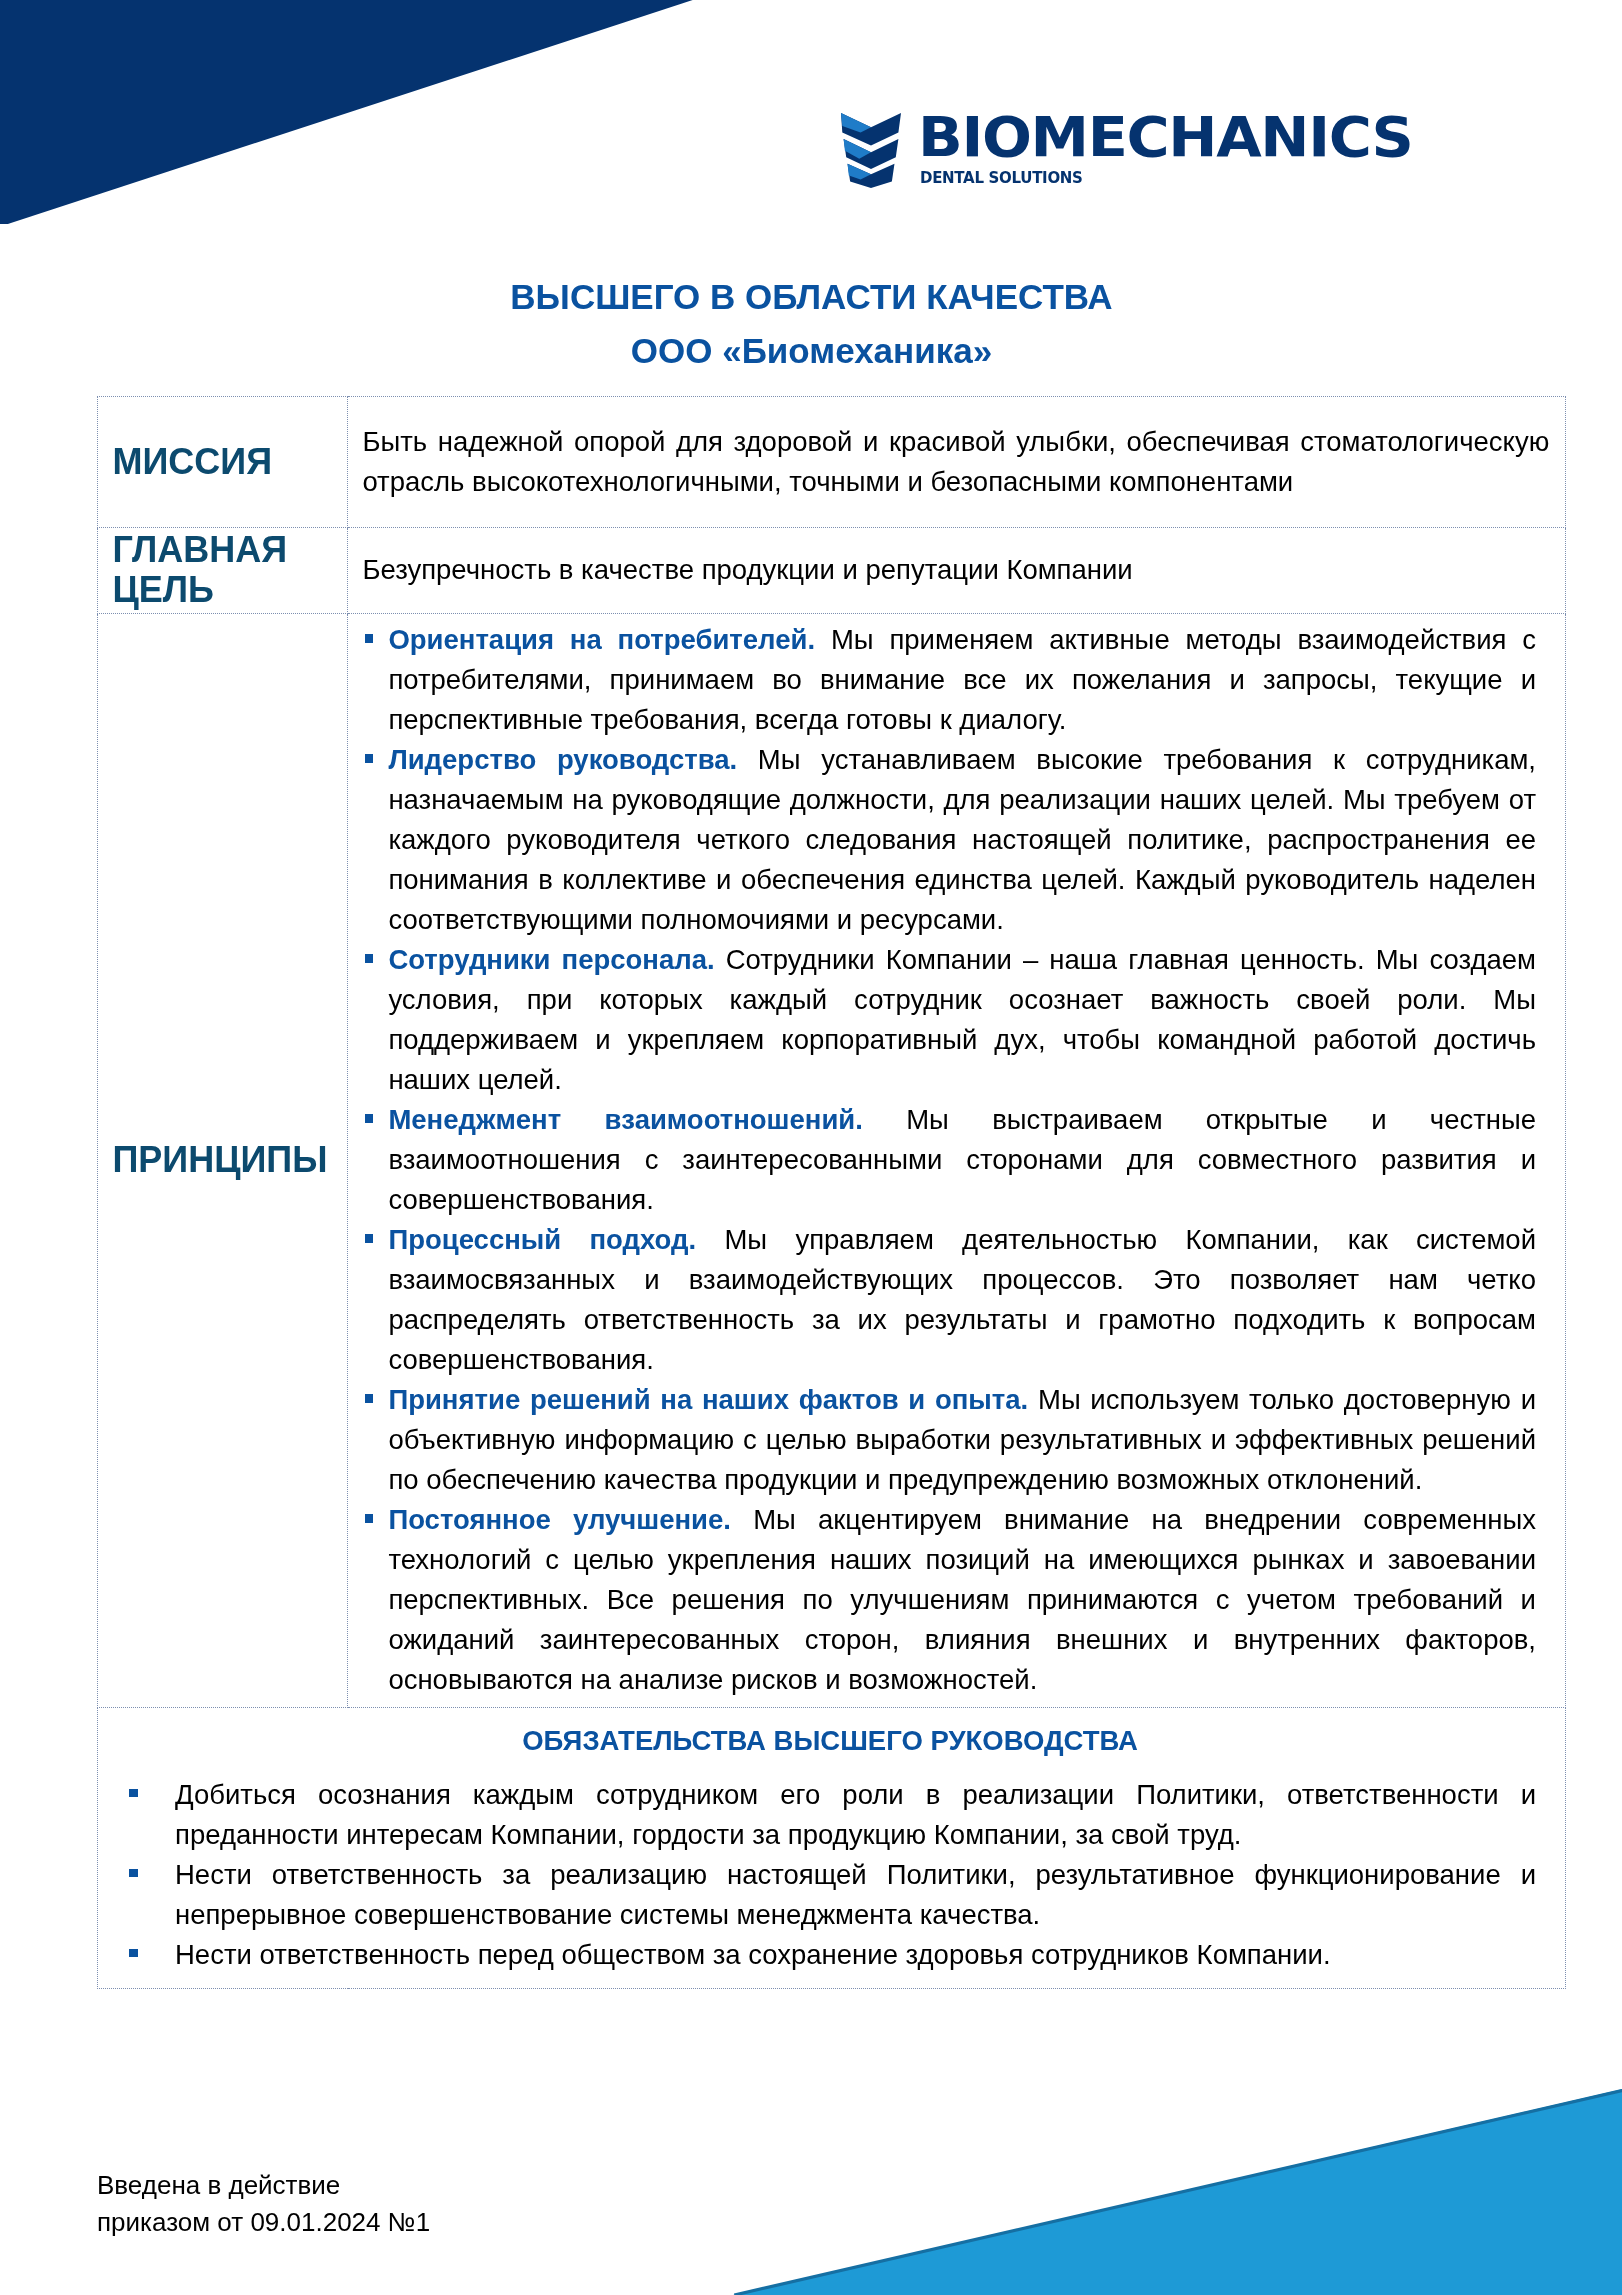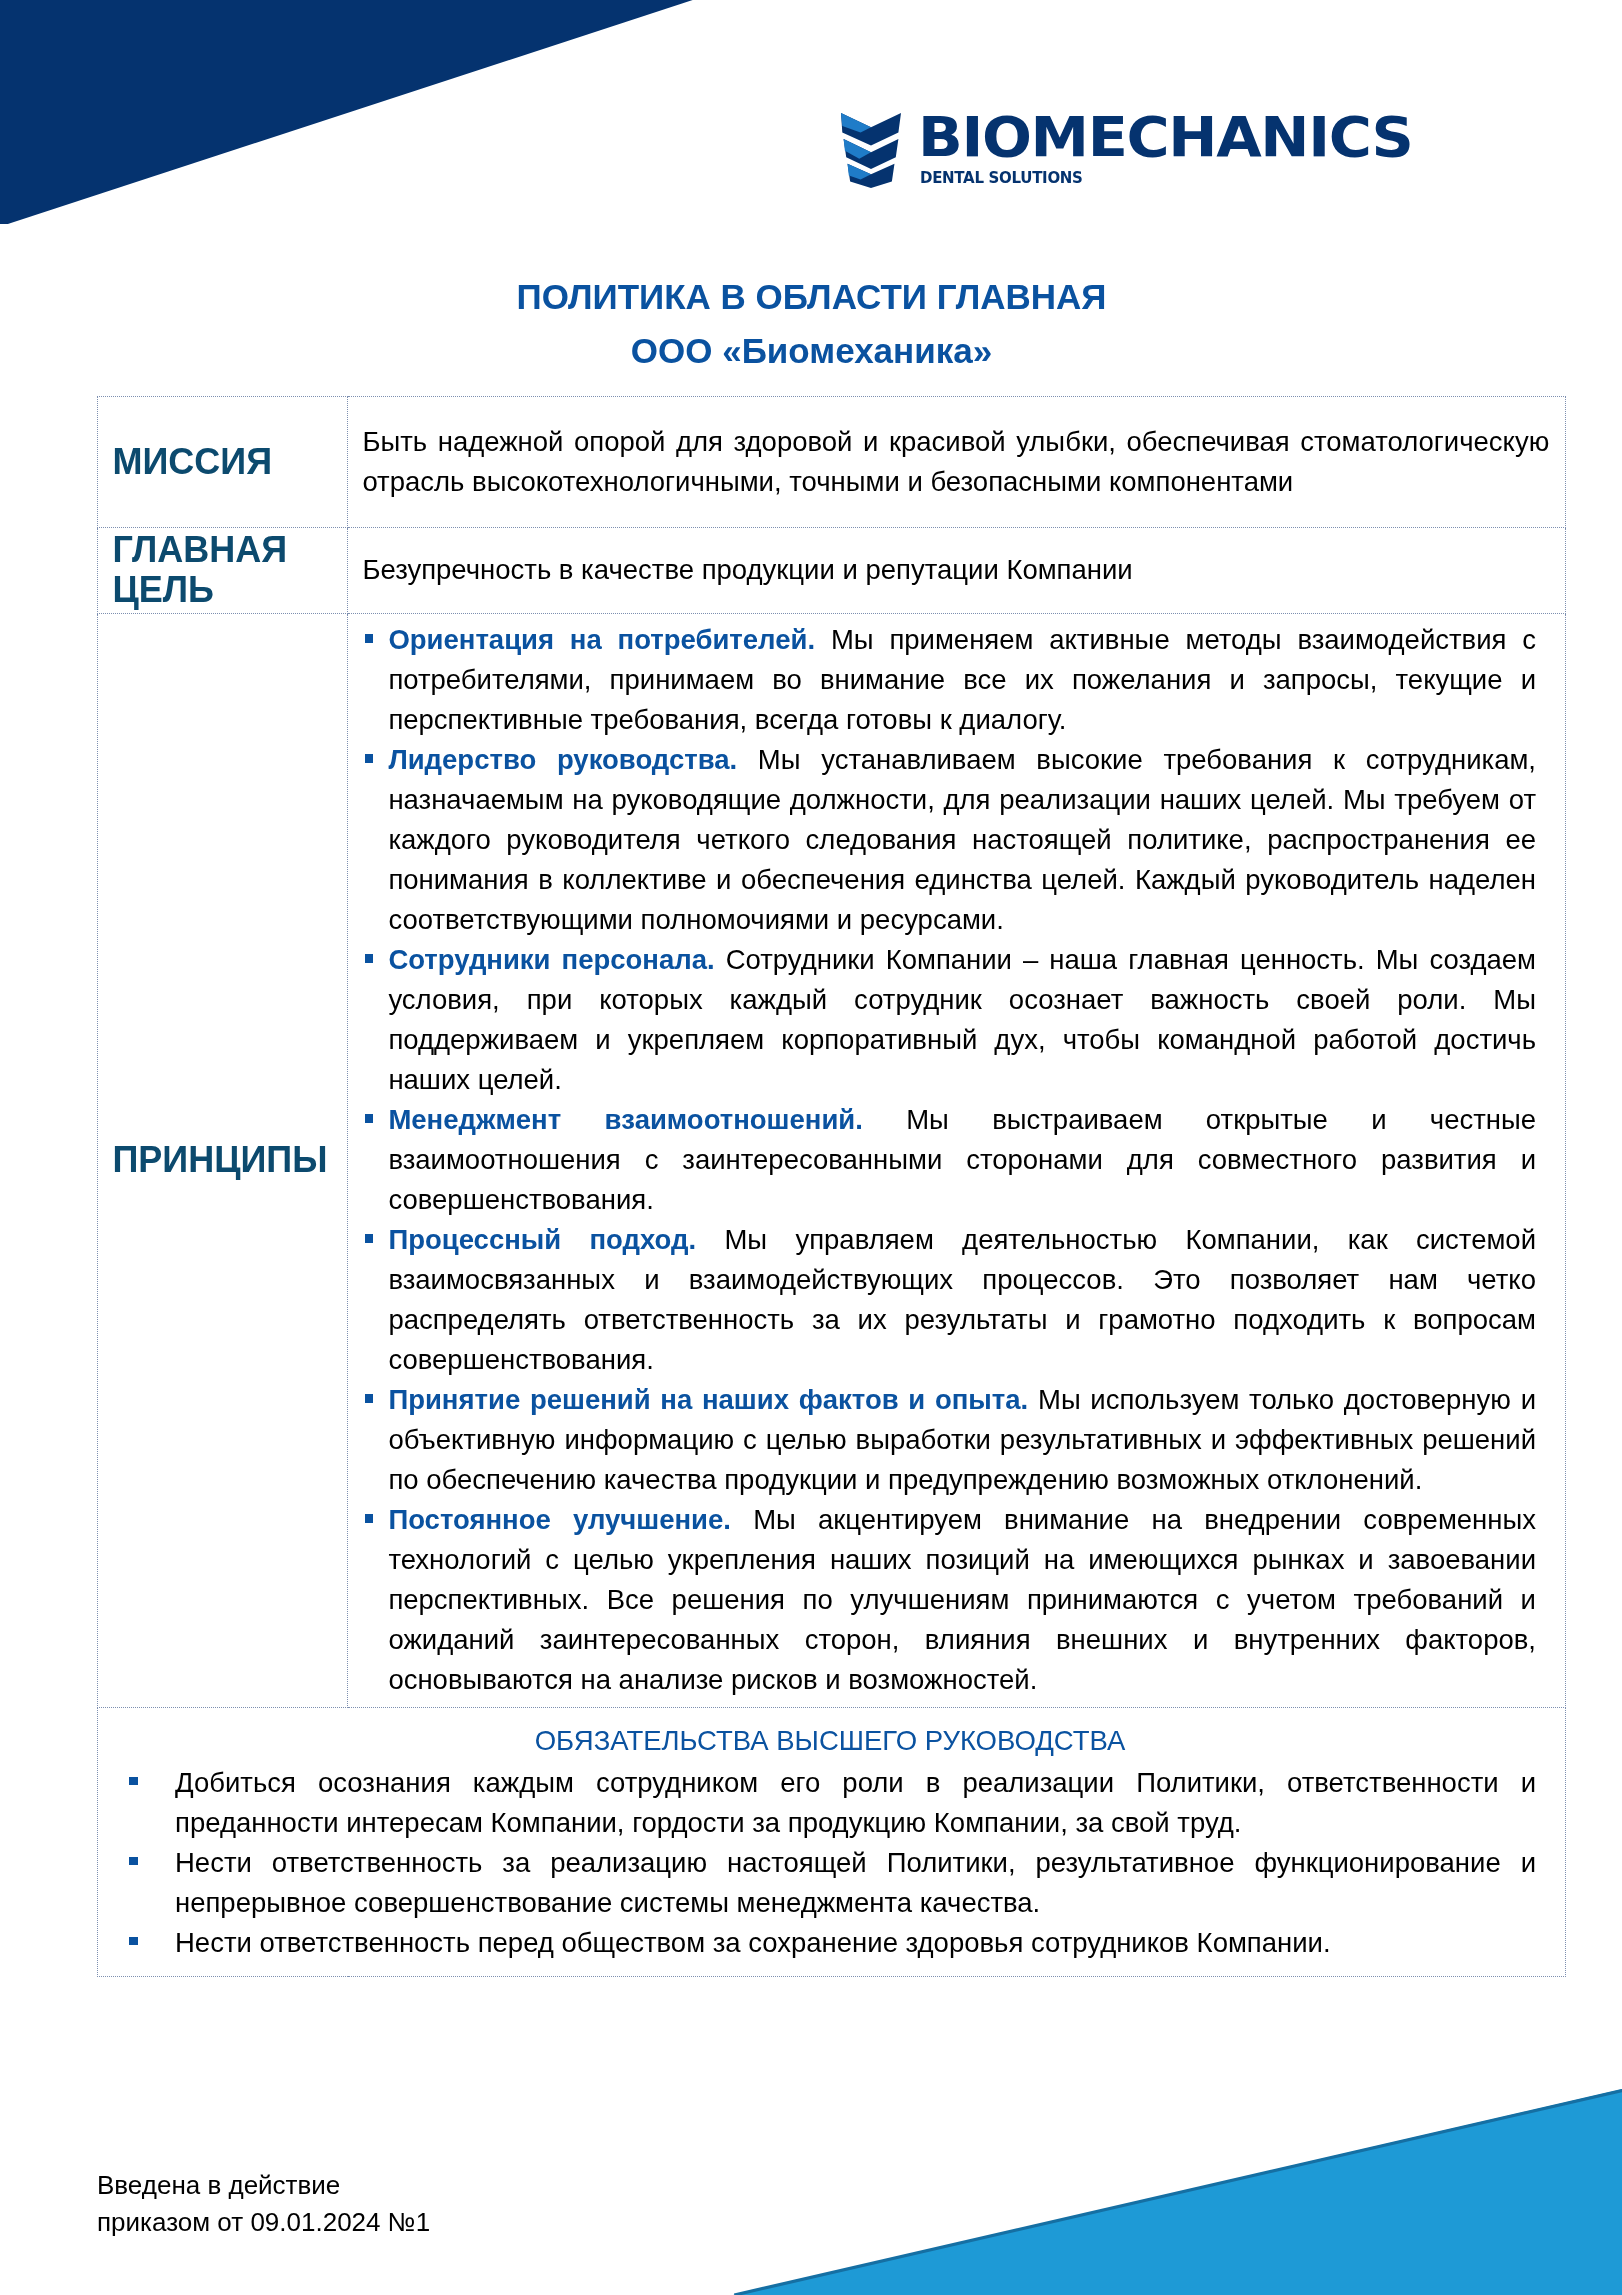--- a/index.html
+++ b/index.html
@@ -64,22 +64,22 @@
   ul.bullets li {
     position: relative; padding-left: 26px; text-align: justify;
   }
   ul.bullets li .sq {
     position: absolute; left: 2.6px; top: 14.4px; width: 8.5px; height: 8.5px;
     background: #0a52a0; display: block;
   }
   .principle-head { color: #0a52a0; font-weight: bold; }
   .commit-cell { padding: 13px 29px 13px 26px !important; vertical-align: top !important; }
   .commit-title {
-    text-align: center; color: #0a52a0; font-weight: normal; font-size: 27.5px;
-    line-height: 39px; margin-bottom: 3px;
+    text-align: center; color: #0a52a0; font-weight: bold; font-size: 27.5px;
+    line-height: 39px; margin-bottom: 15px;
   }
   ul.commit li { padding-left: 51px; }
   ul.commit li .sq { left: 5.2px; }
 
   .footer {
     position: absolute; left: 97px; top: 2167px; font-size: 26px; line-height: 37px;
   }
 </style>
 </head>
 <body>
@@ -99,21 +99,21 @@
     <polygon points="4,40 46,60 88,40 84,68 46,86 8,68" fill="#05336f"></polygon>
     <polygon points="4,40 46,60 28,70 6,58" fill="#1f7cc8"></polygon>
     <polygon points="10,78 46,94 82,78 78,105 46,115 14,105" fill="#05336f"></polygon>
     <polygon points="10,78 46,94 30,102 12,96" fill="#1f7cc8"></polygon>
   </svg>
   <div class="logo-name">BIOMECHANICS</div>
   <div class="logo-sub">DENTAL SOLUTIONS</div>
 </div>
 
 <div class="title">
-  <span>ПОЛИТИКА В ОБЛАСТИ ГЛАВНАЯ</span>
+  <span>ВЫСШЕГО В ОБЛАСТИ КАЧЕСТВА</span>
   <span class="line2">ООО «Биомеханика»</span>
 </div>
 
 <table class="policy">
   <colgroup>
       <col style="width:250px">
       <col>
     </colgroup>
   <tbody>
       <tr class="row-mission">

